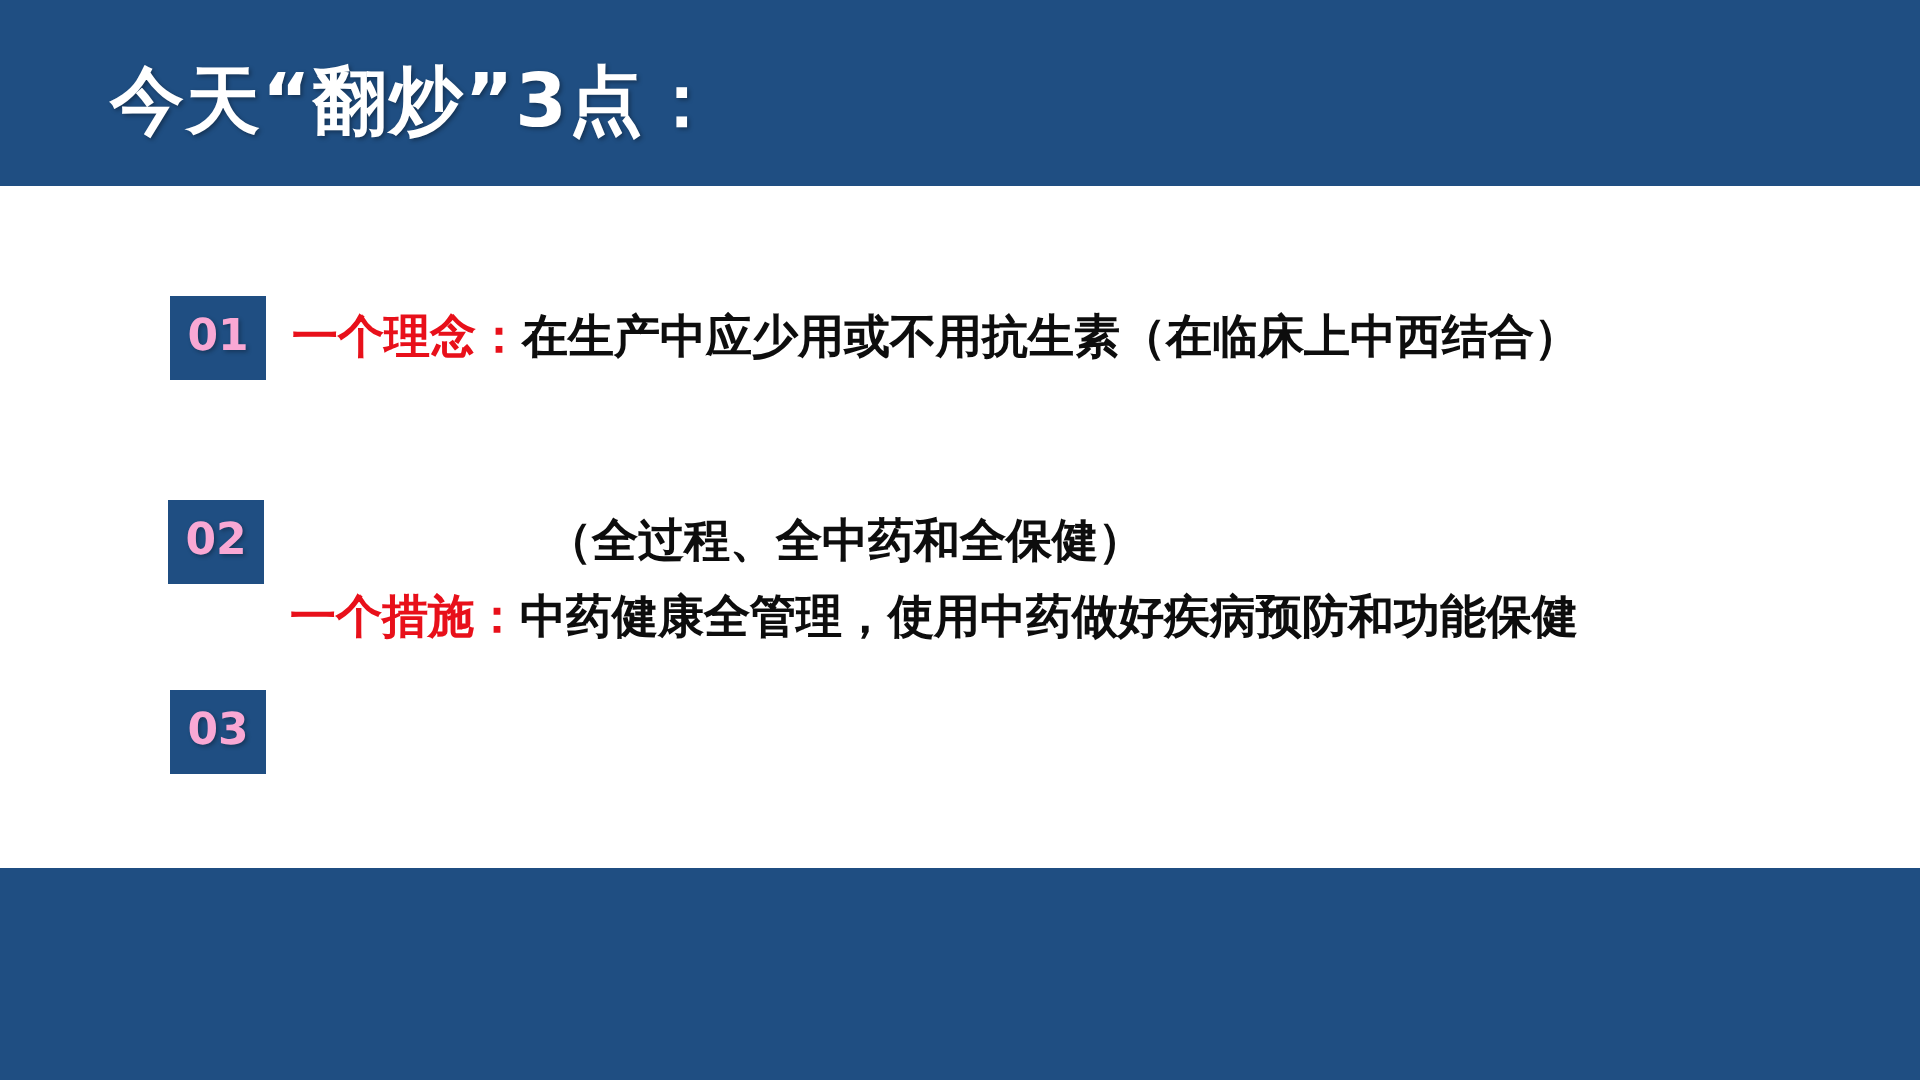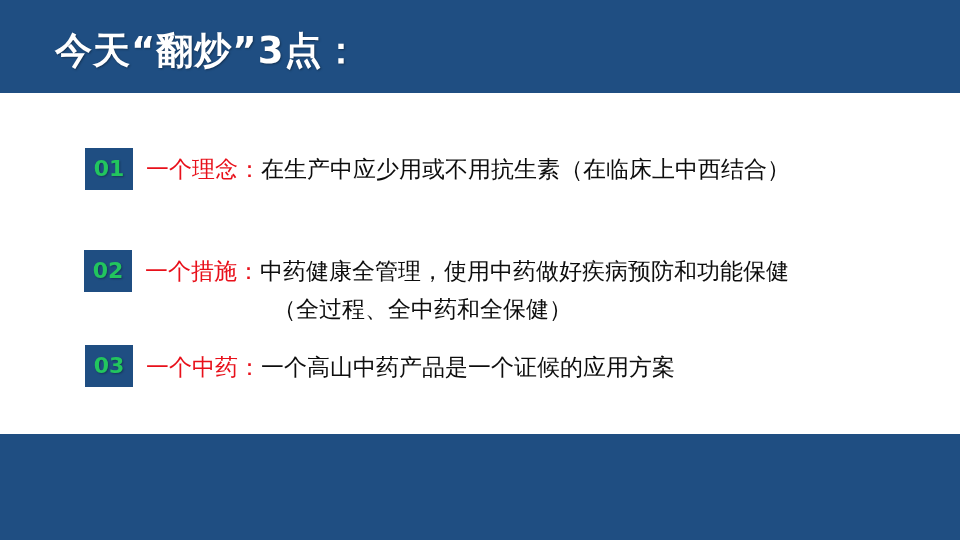--- a/index.html
+++ b/index.html
@@ -56,36 +56,36 @@
   }
   .row-01 { left: 85px; top: 55px; }
   .row-02 { left: 84px; top: 157px; }
   .row-03 { left: 85px; top: 252px; align-items: center; }
 
   .badge {
     flex: 0 0 auto;
     width: 48px;
     height: 42px;
     background: #1f4e82;
-    color: #22c55e;
+    color: #f9a8d4;
     font-size: 22px;
     font-weight: bold;
     display: flex;
     align-items: center;
     justify-content: center;
     line-height: 1;
     text-shadow: 1px 1px 2px rgba(0,0,0,0.3);
   }
   .row-text {
     margin-left: 13px;
     padding-top: 2px;
   }
   .text-line {
     font-size: 23px;
-    font-weight: normal;
+    font-weight: bold;
     line-height: 38px;
     white-space: nowrap;
     color: #0d0d0d;
   }
   .lead {
     color: #e8101a;
   }
   .indent-line {
     padding-left: 128px;
   }
@@ -113,29 +113,26 @@
     <div class="point-row row-01">
       <div class="badge">01</div>
       <div class="row-text">
         <div class="text-line"><span class="lead">一个理念：</span><span>在生产中应少用或不用抗生素（在临床上中西结合）</span></div>
       </div>
     </div>
 
     <div class="point-row row-02">
       <div class="badge">02</div>
       <div class="row-text">
+        <div class="text-line indent-line">（全过程、全中药和全保健）</div>
         <div class="text-line"><span class="lead">一个措施：</span><span>中药健康全管理，使用中药做好疾病预防和功能保健</span></div>
-        <div class="text-line indent-line">（全过程、全中药和全保健）</div>
       </div>
     </div>
 
     <div class="point-row row-03">
       <div class="badge">03</div>
-      <div class="row-text">
-        <div class="text-line"><span class="lead">一个中药：</span><span>一个高山中药产品是一个证候的应用方案</span></div>
-      </div>
     </div>
 
   </div>
 
   <div class="footer-band"></div>
 
 </div>
 
 </body></html>

